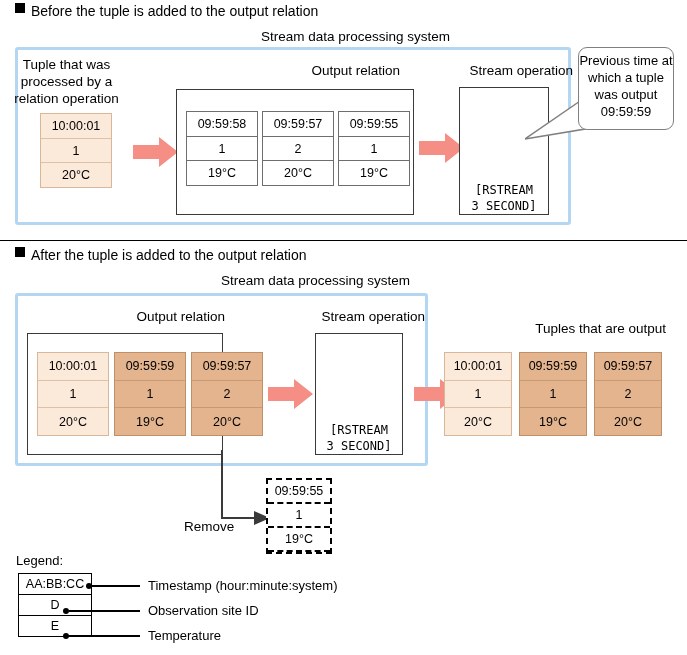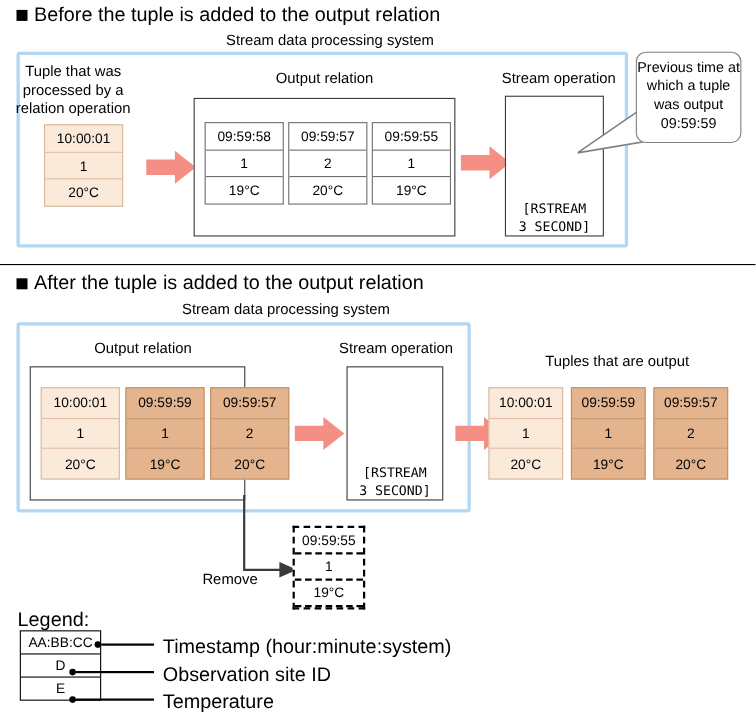--- a/index.html
+++ b/index.html
@@ -14,42 +14,41 @@
     font-family: "Liberation Sans", sans-serif;
     font-size: 13px;
     color: #000000;
     overflow: hidden;
   }
   .abs { position: absolute; }
 
   
   .section-head {
     display: flex;
-    align-items: center;
     gap: 6px;
-    font-size: 18px;
+    font-size: 14px;
     white-space: nowrap;
   }
   .sq {
     width: 10px;
     height: 10px;
     background: #000;
     display: inline-block;
     flex: 0 0 auto;
   }
 
   .divider {
     border-top: 1.5px solid #000;
     height: 0;
   }
 
   .caption {
     font-size: 13.5px;
     white-space: nowrap;
-    text-align: center;
+    text-align: right;
   }
   .caption-multi {
     font-size: 13.5px;
     text-align: center;
     line-height: 17px;
   }
 
   
   .sys-box {
     border: 3px solid #b3d7f2;
@@ -144,21 +143,21 @@
     display: flex;
     align-items: center;
     justify-content: center;
     font-size: 12.5px;
     border-bottom: 1.5px solid #000;
     box-sizing: border-box;
     white-space: nowrap;
   }
   .legend-box .cell:last-child { border-bottom: none; }
   .legend-label {
-    font-size: 18px;
+    font-size: 13px;
     white-space: nowrap;
   }
   .lead-line { background: #000; height: 1.5px; }
   .lead-dot {
     width: 6px; height: 6px; border-radius: 50%;
     background: #000;
   }
   .remove-label { font-size: 13.5px; white-space: nowrap; text-align: right; }
 </style>
 </head>

